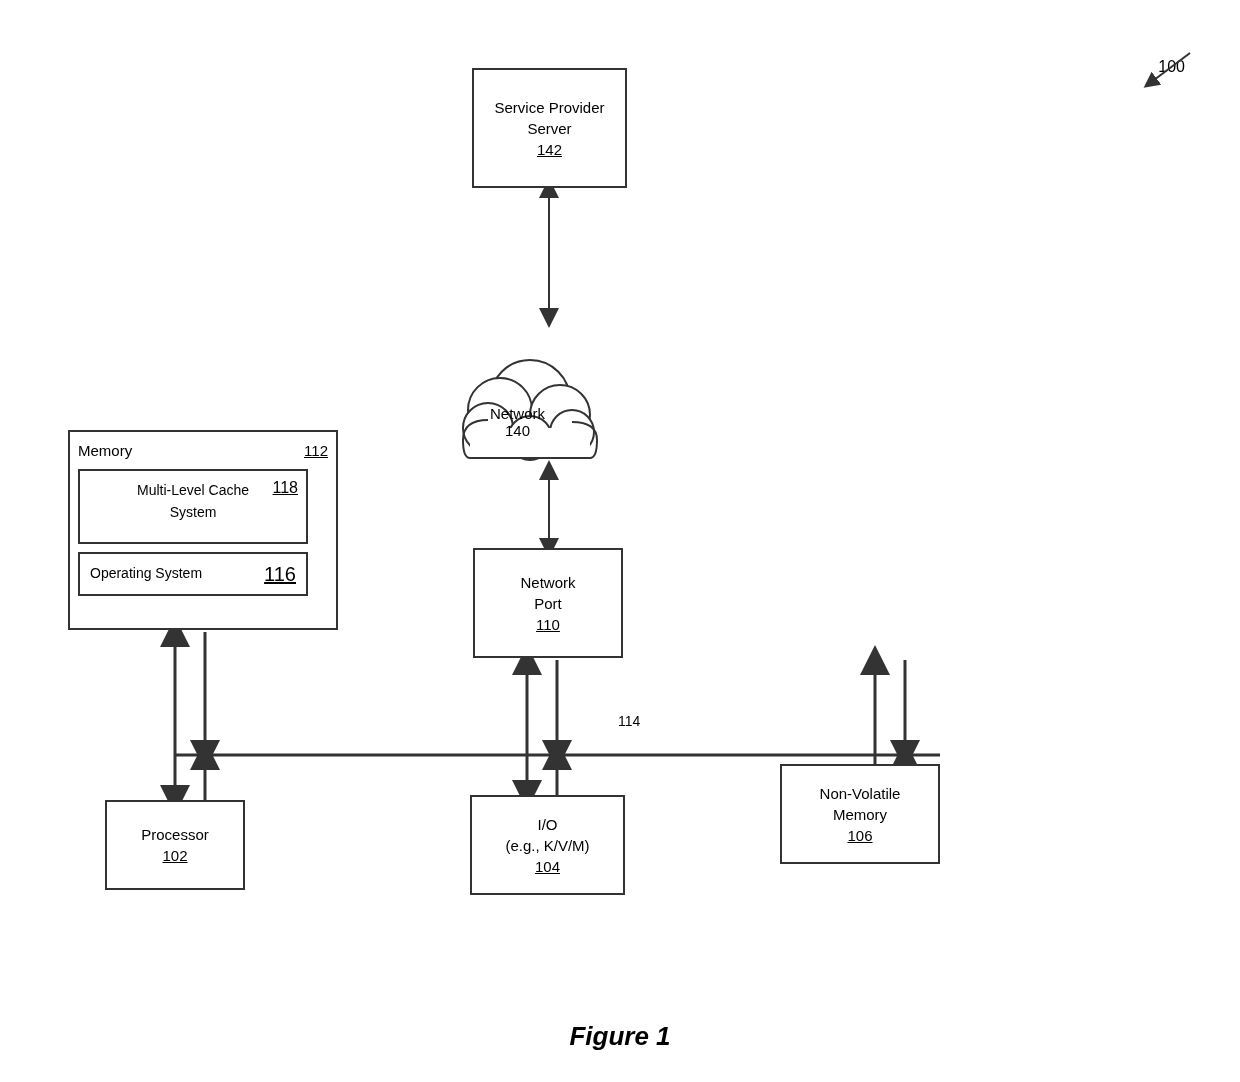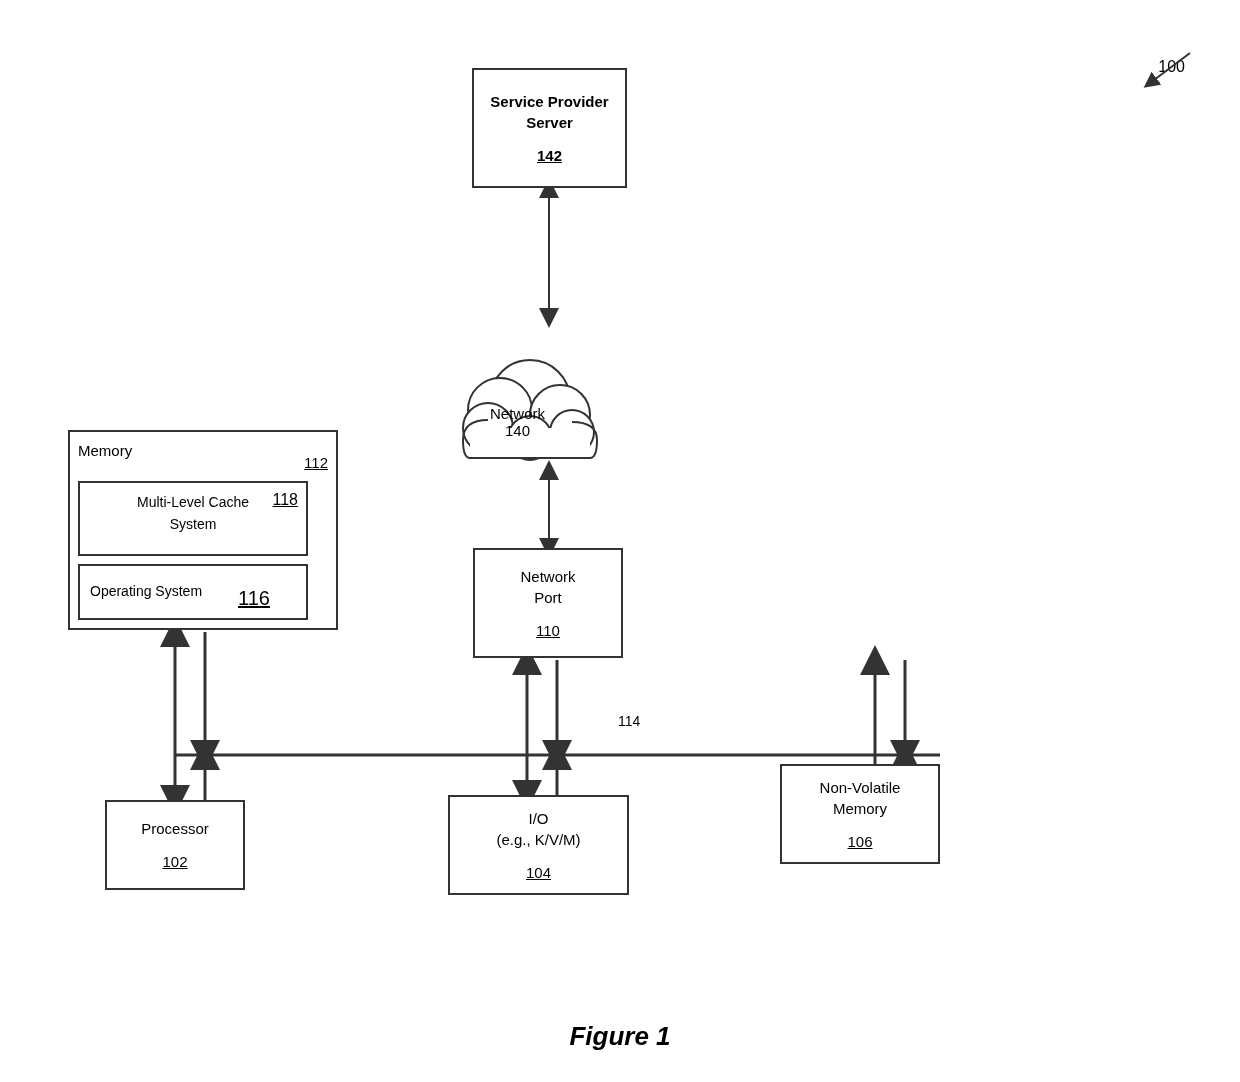--- a/index.html
+++ b/index.html
@@ -29,30 +29,28 @@
       align-items: center;
       justify-content: center;
       text-align: center;
       font-size: 15px;
       line-height: 1.4;
     }
 
     .box .ref {
       text-decoration: underline;
       font-size: 15px;
-      margin-top: 12px;
     }
 
     
     #box-sps {
       width: 155px;
       height: 120px;
       left: 472px;
       top: 68px;
-      font-weight: bold;
     }
 
     
     #box-np {
       width: 150px;
       height: 110px;
       left: 473px;
       top: 548px;
     }
 
@@ -86,23 +84,23 @@
     
     #box-proc {
       width: 140px;
       height: 90px;
       left: 105px;
       top: 800px;
     }
 
     
     #box-io {
-      width: 181px;
+      width: 155px;
       height: 100px;
-      left: 448px;
+      left: 470px;
       top: 795px;
     }
 
     
     #box-nvm {
       width: 160px;
       height: 100px;
       left: 780px;
       top: 764px;
     }
@@ -242,21 +240,21 @@
     <div class="mem-title">
       <span>Memory</span>
       <span class="ref">112</span>
     </div>
 
     <div style="border:2px solid #333; width:230px; padding:8px 10px; margin-bottom:8px; position:relative; min-height:75px;">
       <span style="position:absolute; top:6px; right:8px; font-size:16px; text-decoration:underline;">118</span>
       <span style="font-size:14px;">Multi-Level Cache<br>System</span>
     </div>
 
-    <div style="border:2px solid #333; width:230px; padding:6px 10px; display:flex; align-items:center;gap:36px;">
+    <div style="border:2px solid #333; width:230px; padding:6px 10px; display:flex; justify-content:space-between; align-items:center;gap:36px;">
       <span style="font-size:14px;">Operating System</span>
       <span class="ref" style="font-size:20px;">116</span>
     </div>
   </div>
 
   <div class="box" id="box-proc">
     <div>Processor</div>
     <div class="ref">102</div>
   </div>
 

